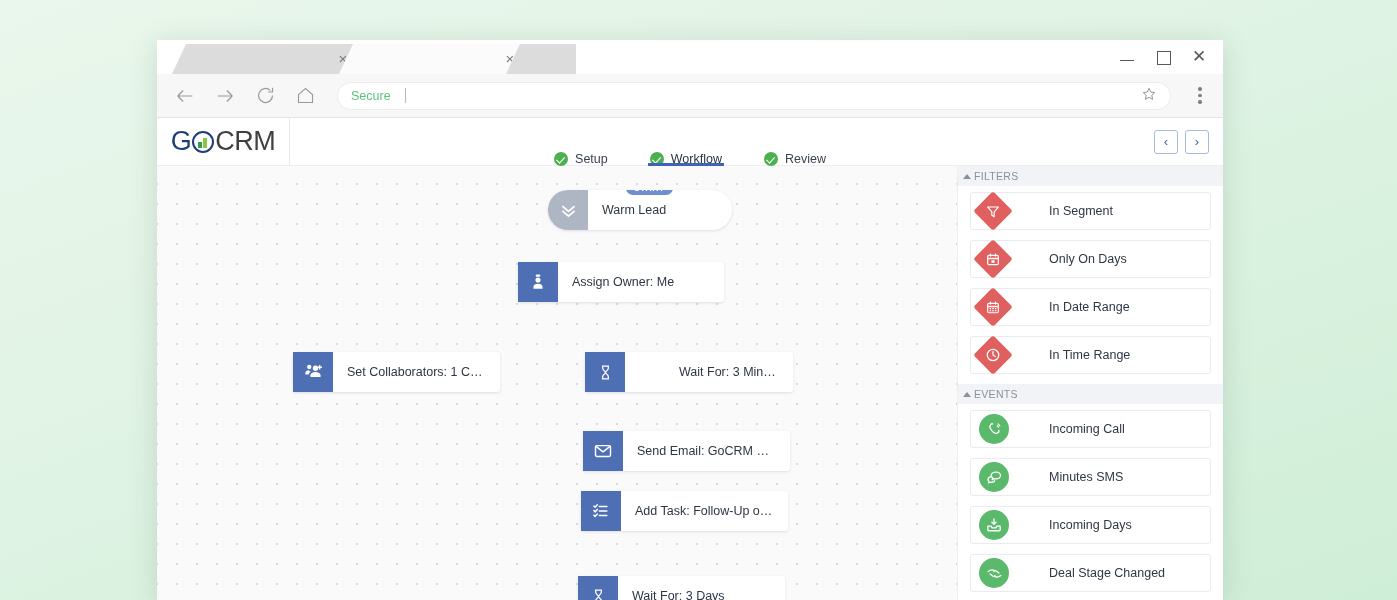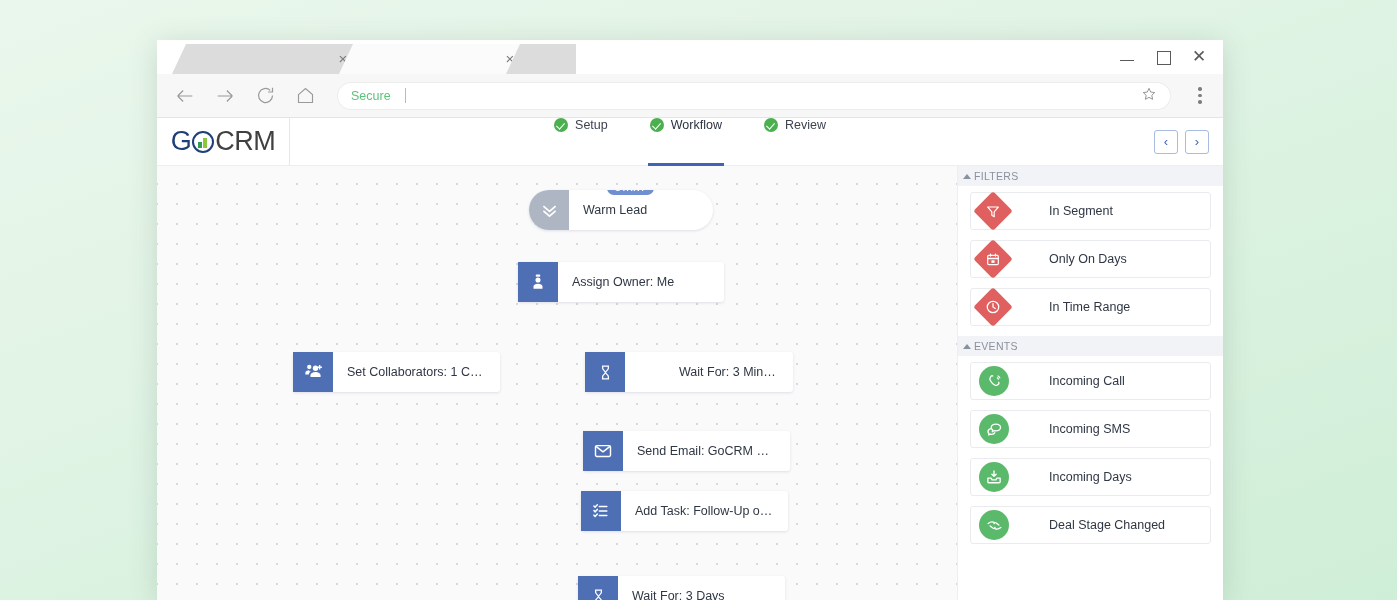--- a/index.html
+++ b/index.html
@@ -117,21 +117,21 @@
     content:""; position:absolute; left:9px; bottom:3px;
     width:4px; height:10px; background:#8dc63f;
   }
   .steps {
     position: absolute; left: 0; right: 0;
     display: flex; justify-content: center; gap: 38px;
     height: 48px; align-items: center;
     pointer-events: none;
   }
   .step {
-    display: flex; align-items: flex-start; gap: 7px;
+    display: flex; align-items: flex-end; gap: 7px;
     font-size: 12.5px; color: #3c4350;
     height: 48px; padding: 0 2px;
     position: relative; pointer-events: auto; cursor: pointer;
   }
   .step.active { color: #2b3242; }
   .step.active::after {
     content:""; position:absolute; left:0; right:0; bottom:0;
     height:2.5px; background:#3f63b5;
   }
   .check {
@@ -350,21 +350,21 @@
         <circle cx="246" cy="235" r="4.5" fill="#3f63b5"></circle>
         <circle cx="539" cy="196" r="4.5" fill="#b6bcc8"></circle>
         <circle cx="539" cy="235" r="4.5" fill="#3f63b5"></circle>
         <circle cx="537" cy="278" r="4.5" fill="#b6bcc8"></circle>
         <circle cx="537" cy="318" r="4.5" fill="#3f63b5"></circle>
         <circle cx="535" cy="338" r="4.5" fill="#b6bcc8"></circle>
         <circle cx="535" cy="378" r="4.5" fill="#3f63b5"></circle>
         <circle cx="533" cy="423" r="4.5" fill="#b6bcc8"></circle>
       </svg>
       <div id="nodes">
-          <div class="node start" style="left: 372px; top: 24px; width: 184px;">
+          <div class="node start" style="left: 391px; top: 24px; width: 184px;">
             <div class="nicon">
               <svg width="19" height="19" viewBox="0 0 24 24" fill="none" stroke="#ffffff" stroke-width="2.2" stroke-linecap="round" stroke-linejoin="round">
                 <path d="M5 7l7 6 7-6"></path>
                 <path d="M5 13l7 6 7-6"></path>
               </svg>
             </div>
             <div class="nlabel">Warm Lead</div>
             <div class="badge-start">START</div>
           </div>
           <div class="node" style="left: 361px; top: 96px; width: 206px;">
@@ -452,20 +452,38 @@
                   <rect x="3.5" y="5" width="17" height="15" rx="1.8"></rect>
                   <path d="M3.5 10h17" stroke-width="2.2"></path>
                   <path d="M8 3v3.2M16 3v3.2" stroke-linecap="round"></path>
                   <rect x="9.5" y="13" width="5" height="4" fill="#fff" stroke="none"></rect>
                 </svg>
               </div>
               <span>Only On Days</span>
             </div>
             <div class="pitem">
               <div class="diamond" style="background: rgb(224, 96, 96);">
+                <svg width="15" height="15" viewBox="0 0 24 24" fill="none" stroke="#fff" stroke-width="1.8" stroke-linejoin="round">
+                  <rect x="3.5" y="5" width="17" height="15" rx="1.8"></rect>
+                  <path d="M3.5 10h17" stroke-width="2.2"></path>
+                  <path d="M8 3v3.2M16 3v3.2" stroke-linecap="round"></path>
+                  <g fill="#fff" stroke="none">
+                    <rect x="6.6" y="12.3" width="2.4" height="2.1"></rect>
+                    <rect x="10.8" y="12.3" width="2.4" height="2.1"></rect>
+                    <rect x="15" y="12.3" width="2.4" height="2.1"></rect>
+                    <rect x="6.6" y="15.8" width="2.4" height="2.1"></rect>
+                    <rect x="10.8" y="15.8" width="2.4" height="2.1"></rect>
+                    <rect x="15" y="15.8" width="2.4" height="2.1"></rect>
+                  </g>
+                </svg>
+              </div>
+              <span>In Date Range</span>
+            </div>
+            <div class="pitem">
+              <div class="diamond" style="background: rgb(224, 96, 96);">
                 <svg width="16" height="16" viewBox="0 0 24 24" fill="none" stroke="#fff" stroke-width="1.9" stroke-linecap="round">
                   <circle cx="12" cy="12" r="8.6"></circle>
                   <path d="M12 6.8V12l3.4 2.2"></path>
                 </svg>
               </div>
               <span>In Time Range</span>
             </div>
           </div>
           <div class="panel-head">
             <span class="caret-up"></span>
@@ -481,21 +499,21 @@
               </div>
               <span>Incoming Call</span>
             </div>
             <div class="pitem">
               <div class="circle" style="background: rgb(91, 185, 107);">
                 <svg width="18" height="18" viewBox="0 0 24 24" fill="none" stroke="#fff" stroke-width="1.8" stroke-linejoin="round">
                   <path d="M14.5 5.5c-3.4 0-6.2 2-6.2 4.5 0 1.3.8 2.5 2 3.3l-.6 2.4 2.7-1.4c.7.2 1.4.2 2.1.2 3.4 0 6.2-2 6.2-4.5s-2.8-4.5-6.2-4.5z"></path>
                   <path d="M8.3 11.6c-2.5.4-4.3 2-4.3 3.9 0 1 .5 1.9 1.4 2.6l-.4 1.9 2.1-1.1c.5.1 1 .2 1.6.2 2.2 0 4-1.1 4.6-2.6"></path>
                 </svg>
               </div>
-              <span>Incoming SMS</span>
+              <span>Minutes SMS</span>
             </div>
             <div class="pitem">
               <div class="circle" style="background: rgb(91, 185, 107);">
                 <svg width="18" height="18" viewBox="0 0 24 24" fill="none" stroke="#fff" stroke-width="1.8" stroke-linecap="round" stroke-linejoin="round">
                   <path d="M12 4v6.5M9.2 8.2L12 11l2.8-2.8"></path>
                   <path d="M3.8 13.5h4.4l1.3 2.3h5l1.3-2.3h4.4v4.8c0 .8-.6 1.4-1.4 1.4H5.2c-.8 0-1.4-.6-1.4-1.4z"></path>
                 </svg>
               </div>
               <span>Incoming Days</span>
             </div>

